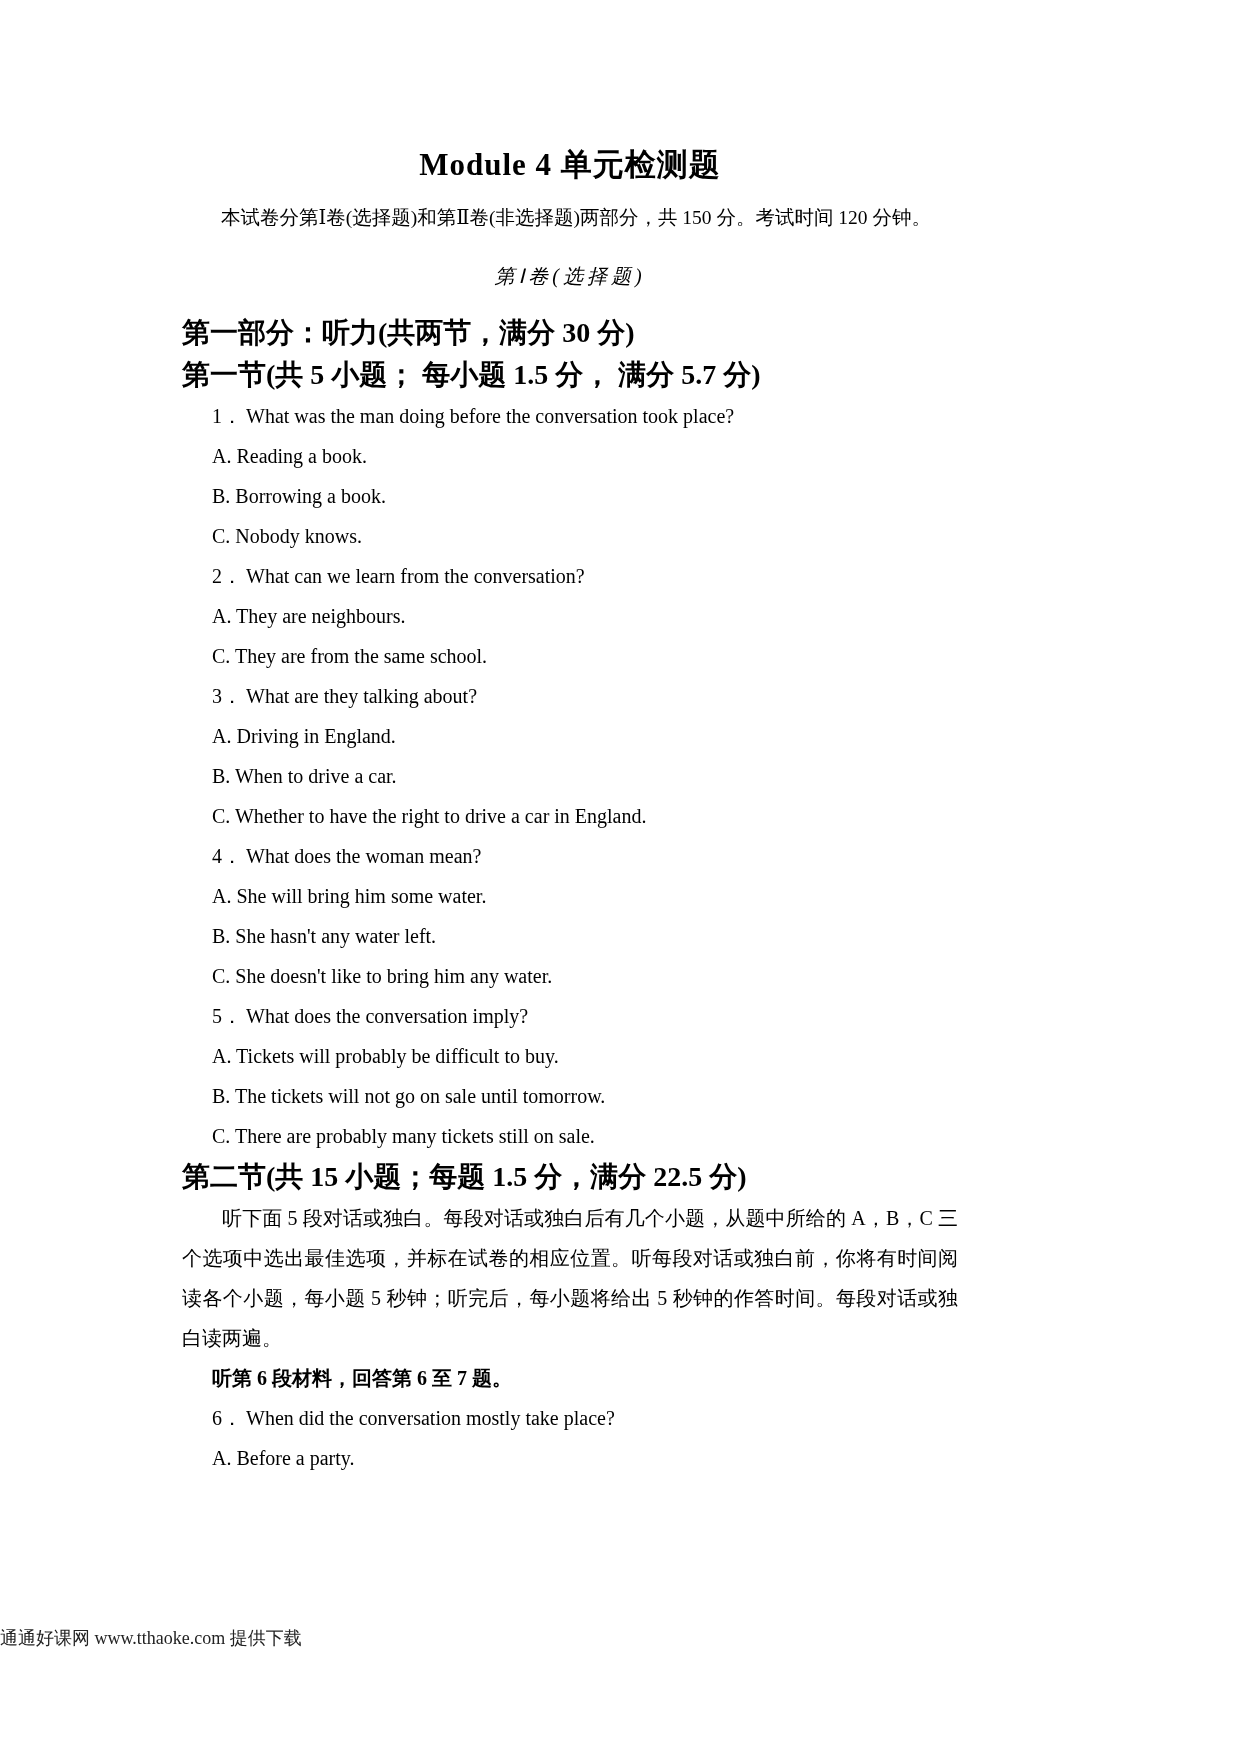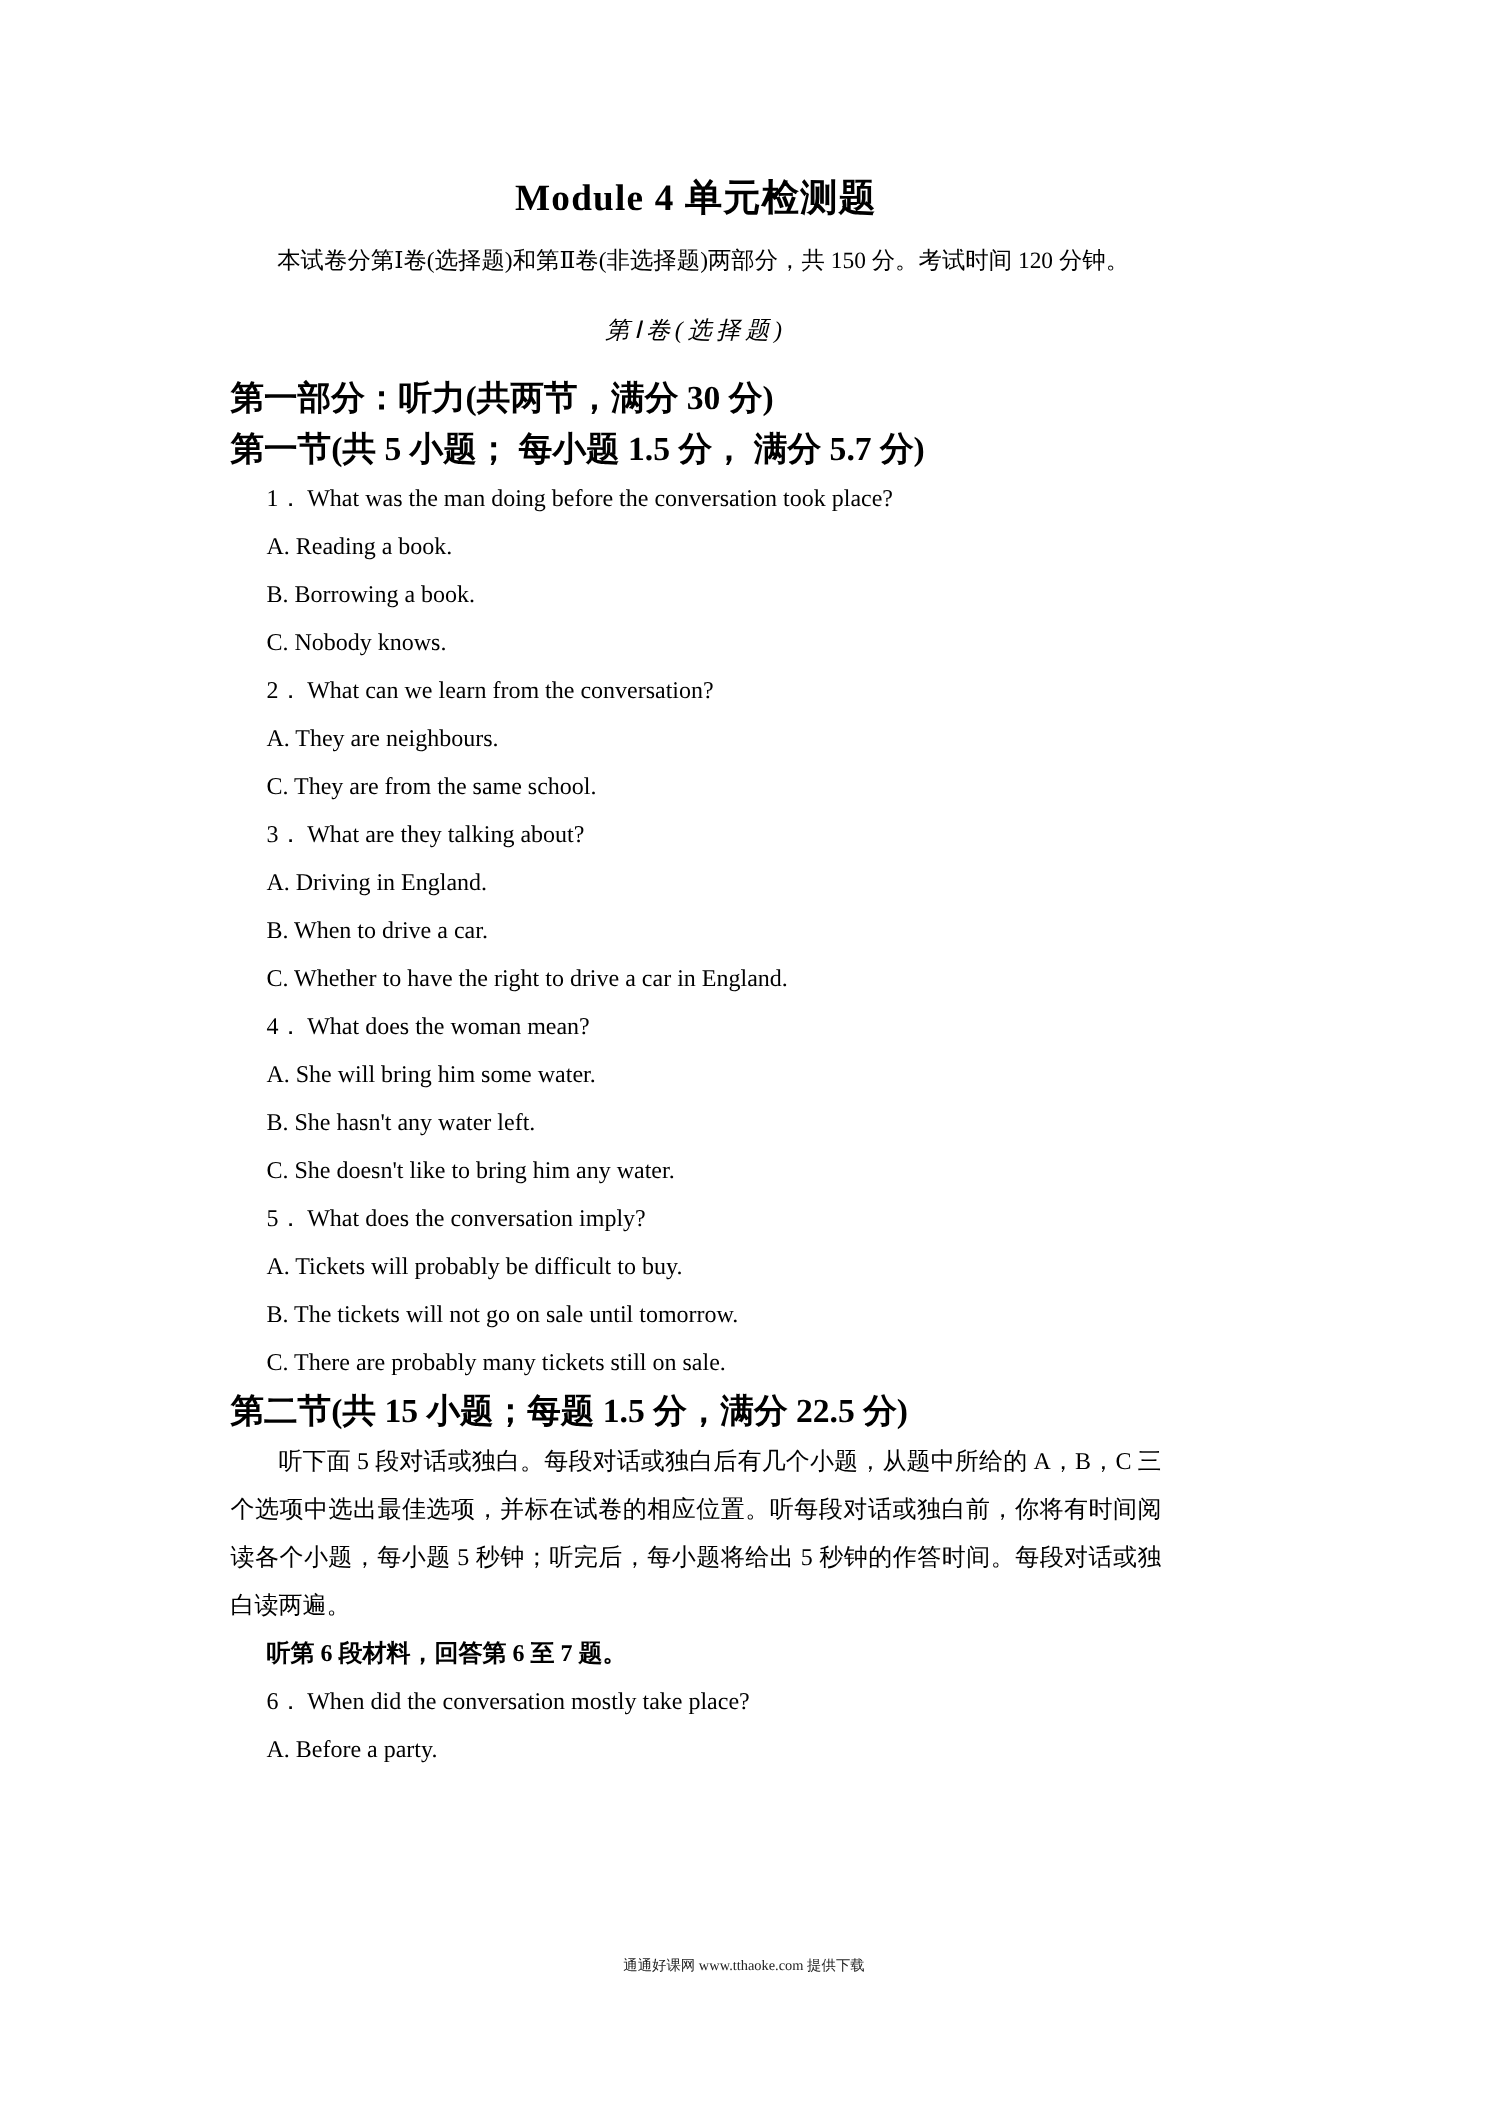--- a/index.html
+++ b/index.html
@@ -9,21 +9,21 @@
   }
   body {
     width: 1240px;
     height: 1754px;
     position: relative;
     font-family: "Liberation Serif", "DejaVu Serif", serif;
     color: #000000;
   }
   .page {
     position: absolute;
-    top: 0; left: 14px;
+    top: 0; left: 4px;
     width: 1132px;
     height: 1754px;
     box-sizing: border-box;
     padding: 146px 178px 0 178px;
     overflow: hidden;
   }
   .title {
     font-size: 31px;
     font-weight: bold;
     text-align: center;
@@ -70,22 +70,21 @@
     font-weight: bold;
   }
   .qnum {
     padding-right: 4px;
   }
   .footer {
     position: absolute;
     top: 1626px;
     left: 0;
     width: 1240px;
-    text-align: center;
-    font-size: 12px;
+    font-size: 18px;
     line-height: 24px;
     color: #222222;
   }
 </style>
 </head>
 <body>
 
 <div class="page">
 
   <h1 class="title">Module 4 单元检测题</h1>

